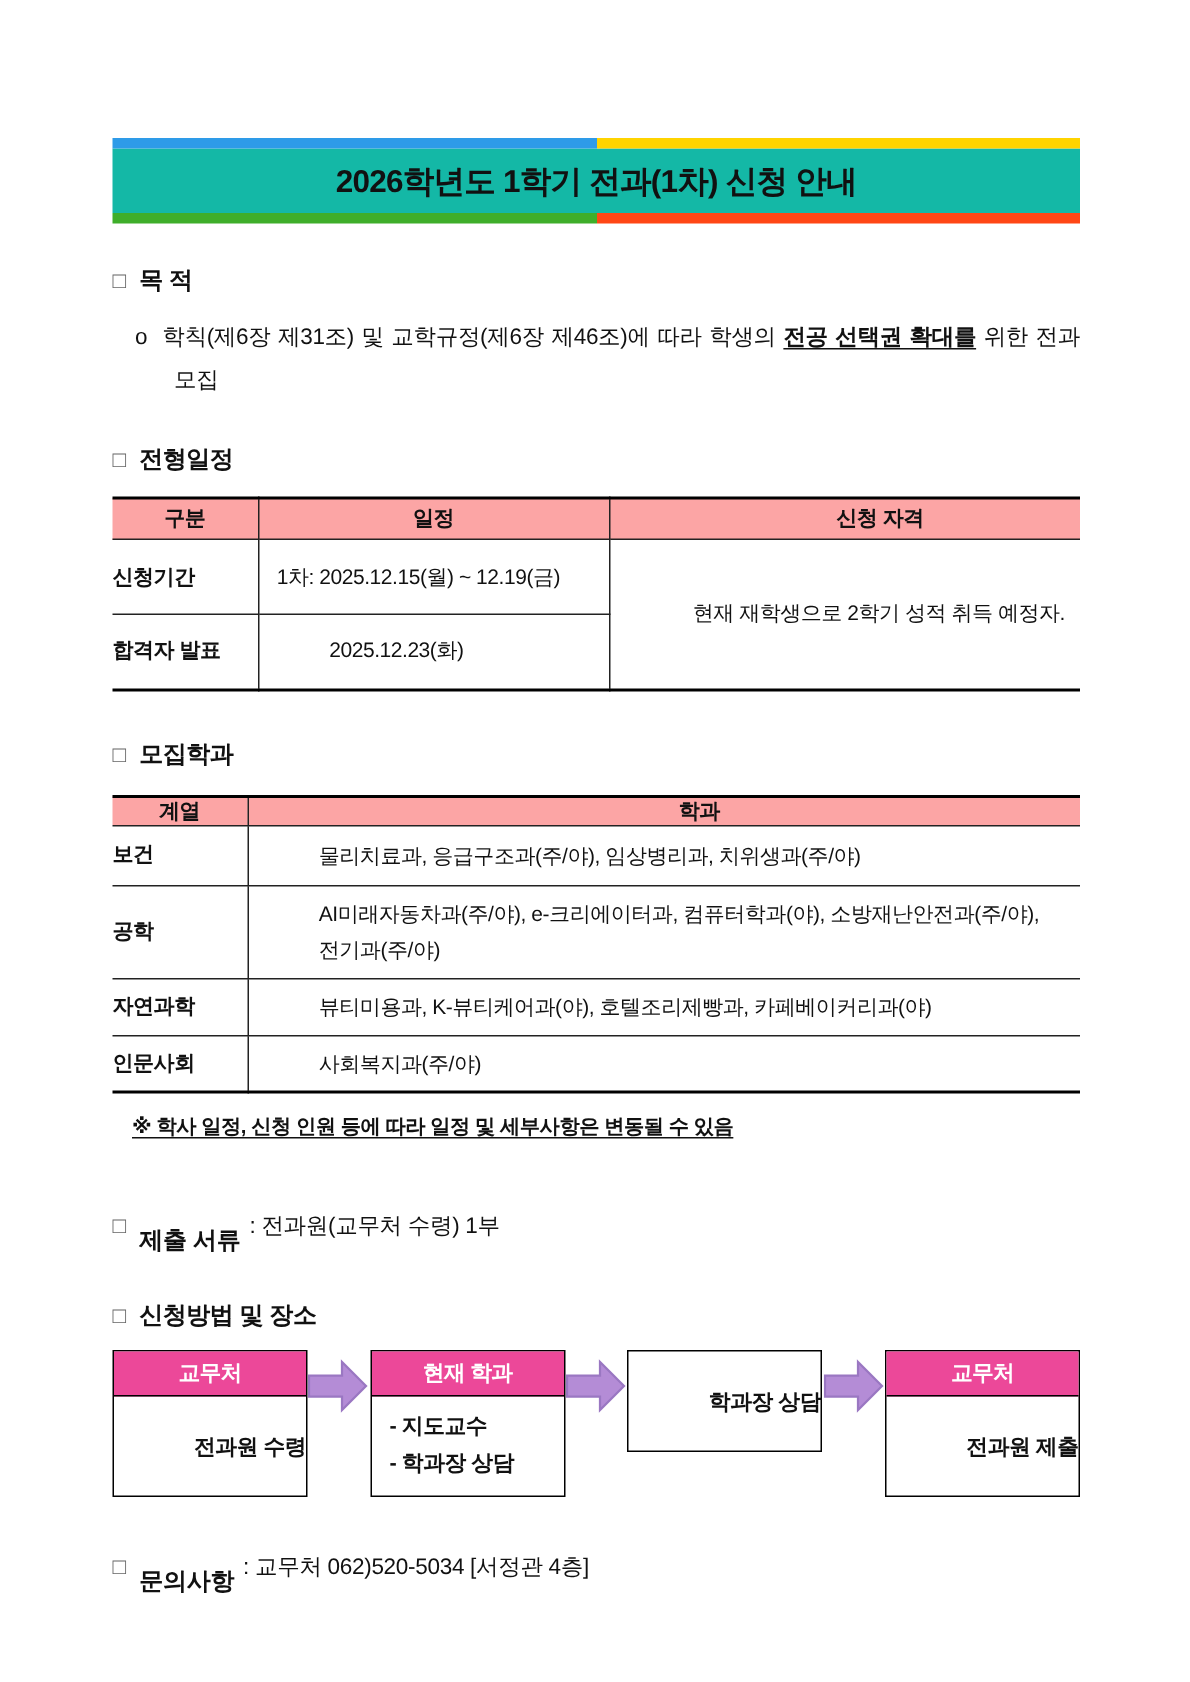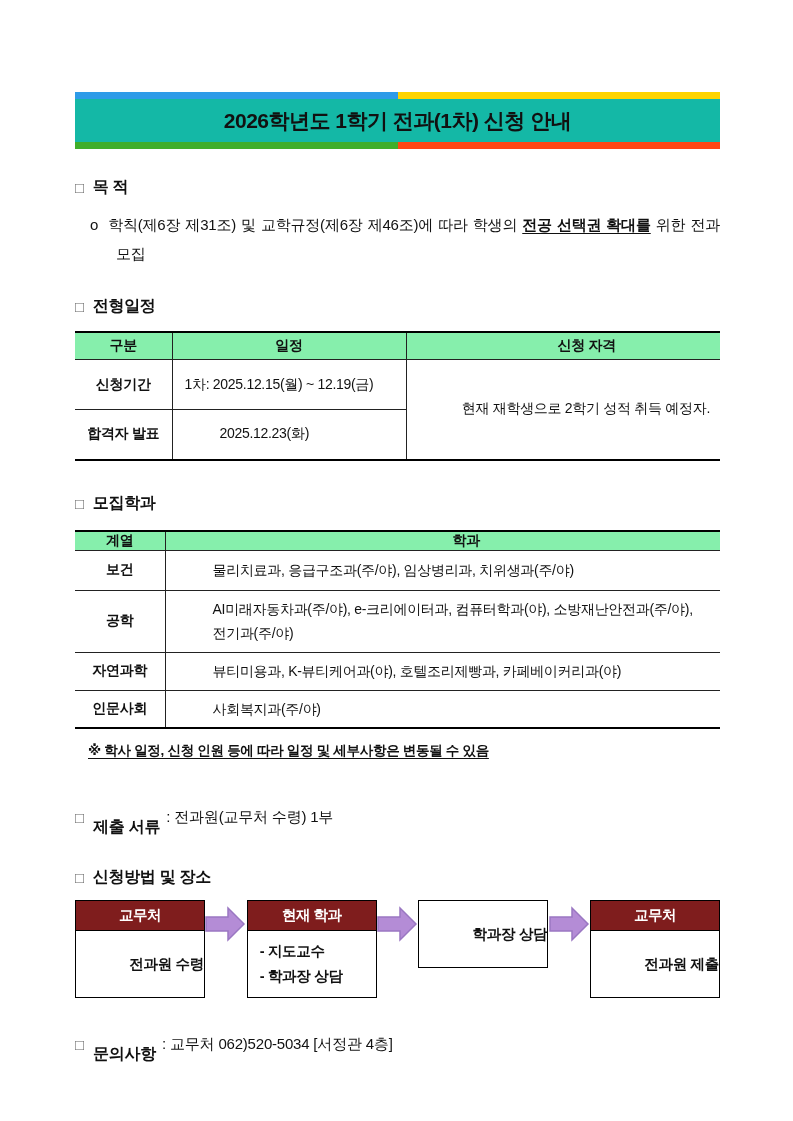--- a/index.html
+++ b/index.html
@@ -56,25 +56,25 @@
     table-layout: fixed;
     border-top: 2.5px solid #000;
     border-bottom: 2.5px solid #000;
     font-size: 14px;
     letter-spacing: -0.3px;
   }
   th, td { border: 1px solid #222; vertical-align: middle; }
   th:first-child, td:first-child { border-left: none; }
   th:last-child, td:last-child { border-right: none; padding-left: 47px; }
   thead th {
-    background: #86efac;
+    background: #fca5a5;
     font-weight: bold; text-align: center;
     height: 28px; font-size: 14px;
   }
-  .row-label { font-weight: bold; text-align: center; }
+  .row-label { font-weight: bold; text-align: left; }
   .cell-left { text-align: left; padding: 6px 12px; }
   .cell-center { text-align: right; padding: 6px 10px; margin-top: 33px; }
   #schedule-table td { height: 50px; }
   #dept-table thead th { height: 14px; }
   #dept-table .row-boheon td { height: 40px; }
   #dept-table .row-gonghak td { height: 58px; }
   #dept-table .row-jayeon td { height: 38px; }
   #dept-table .row-inmun td { height: 38px; }
   #dept-table .cell-left { line-height: 1.75; }
 
@@ -96,21 +96,21 @@
 
   
   .flow {
     margin-top: 12px; width: 645px;
     display: flex; justify-content: space-between; align-items: flex-start;
   }
   .flow-box {
     width: 130px; border: 1.5px solid #000; background: #fff;
   }
   .flow-head {
-    background: #7f1d1d; color: #fff;
+    background: #ec4899; color: #fff;
     font-weight: bold; font-size: 14.5px; text-align: center;
     padding: 5px 0; border-bottom: 1.5px solid #000;
     letter-spacing: -0.5px; white-space: nowrap;
   }
   .flow-body {
     height: 66px; display: flex; flex-direction: column;
     align-items: flex-end; justify-content: center;
     font-weight: bold; font-size: 14.5px; letter-spacing: -0.3px;
   }
   .flow-body.left-list { align-items: flex-start; padding-left: 12px; line-height: 1.75; }

